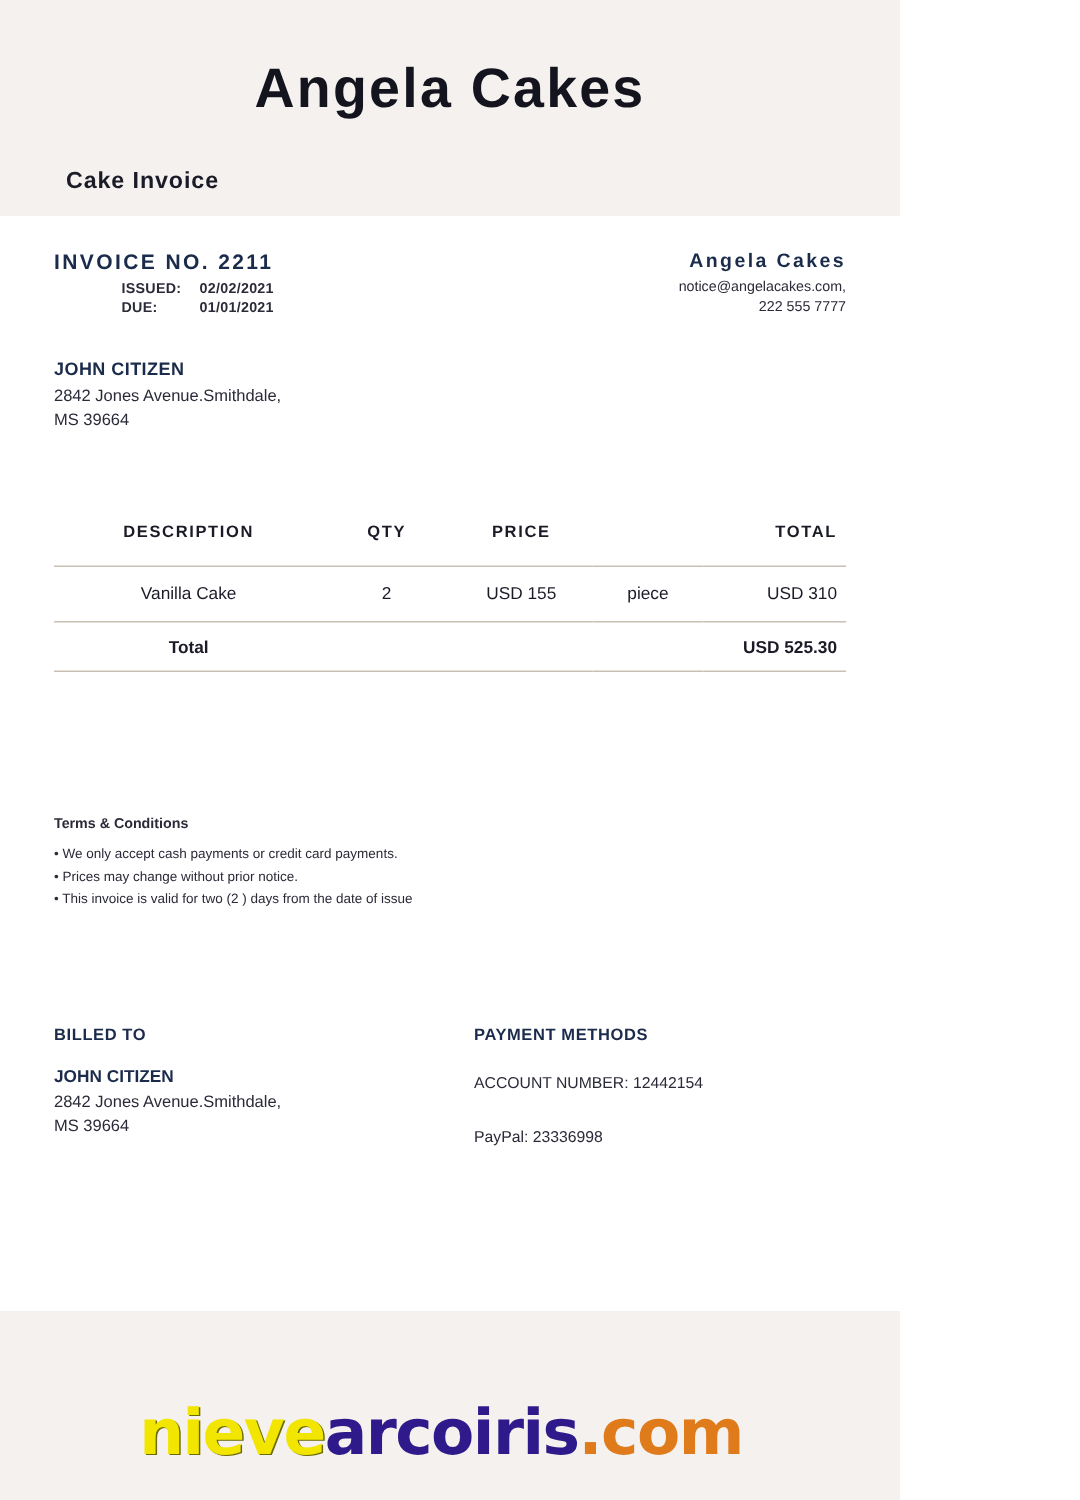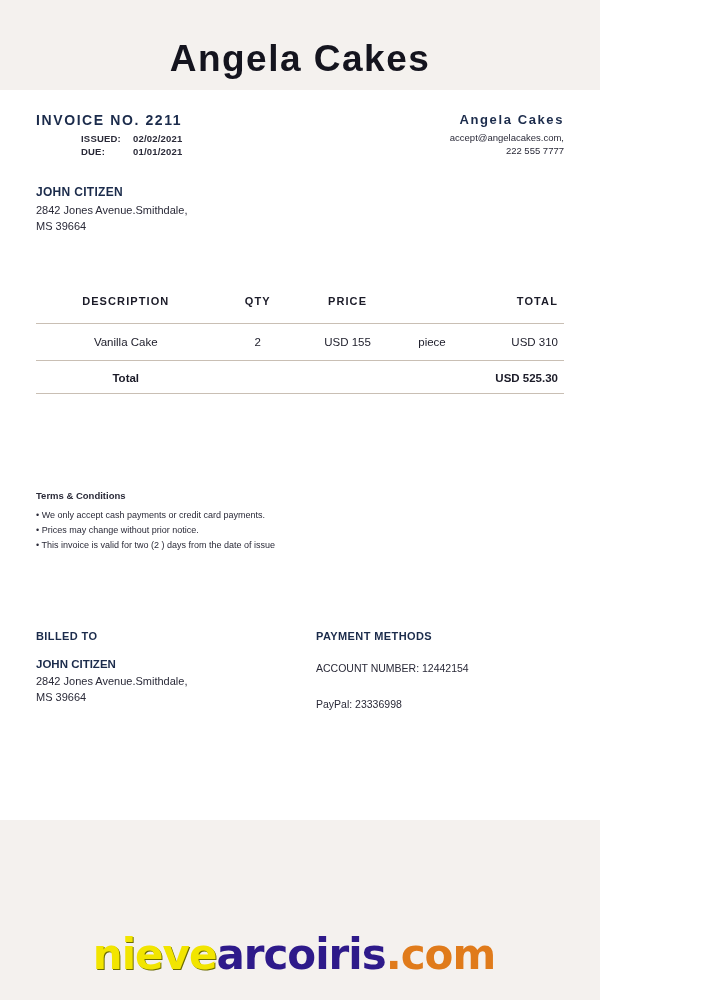--- a/index.html
+++ b/index.html
@@ -219,36 +219,39 @@
 </style>
 </head>
 <body>
 
 <div class="page">
 
   <div class="doc-header">
     <h1 class="brand-title">Angela Cakes</h1>
   </div>
 
+  <div class="sub-head">
+    <span class="sub-head-text">Cake Invoice</span>
+  </div>
 
   <div class="sheet">
 
     <div class="meta-row">
       <div class="meta-left">
         <div class="invoice-no">INVOICE NO. 2211</div>
         <div class="meta-line">
           <span class="lab">ISSUED:</span><span>02/02/2021</span>
         </div>
         <div class="meta-line">
           <span class="lab">DUE:</span><span>01/01/2021</span>
         </div>
       </div>
       <div class="meta-right">
         <div class="company-name">Angela Cakes</div>
-        <div class="company-line">accept@angelacakes.com,</div>
+        <div class="company-line">notice@angelacakes.com,</div>
         <div class="company-line">222 555 7777</div>
       </div>
     </div>
 
     <div class="bill-block">
       <div class="bill-name">JOHN CITIZEN</div>
       <div class="bill-addr">2842 Jones Avenue.Smithdale,</div>
       <div class="bill-addr">MS 39664</div>
     </div>
 

